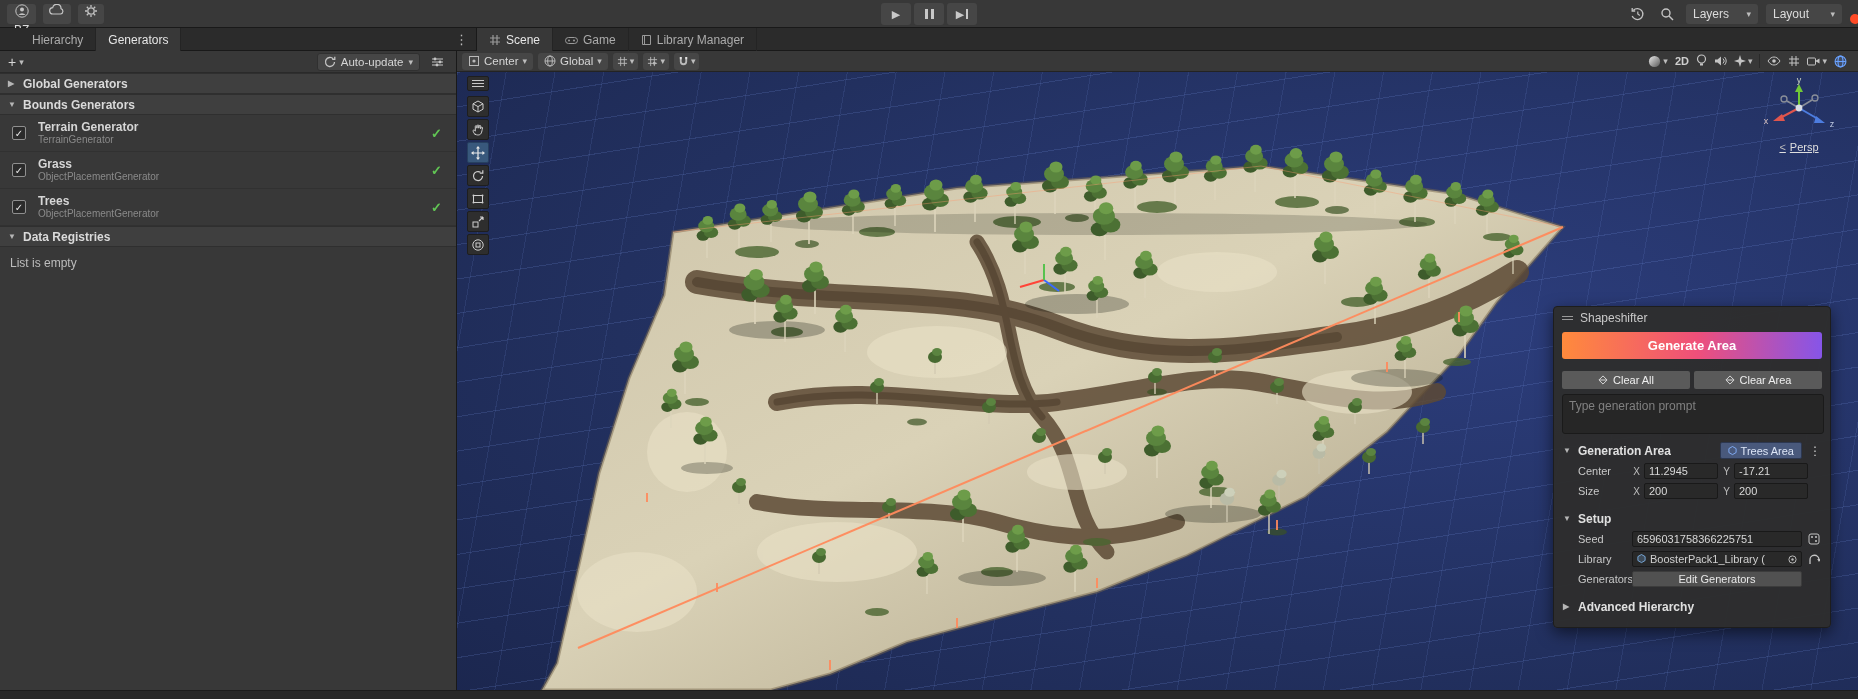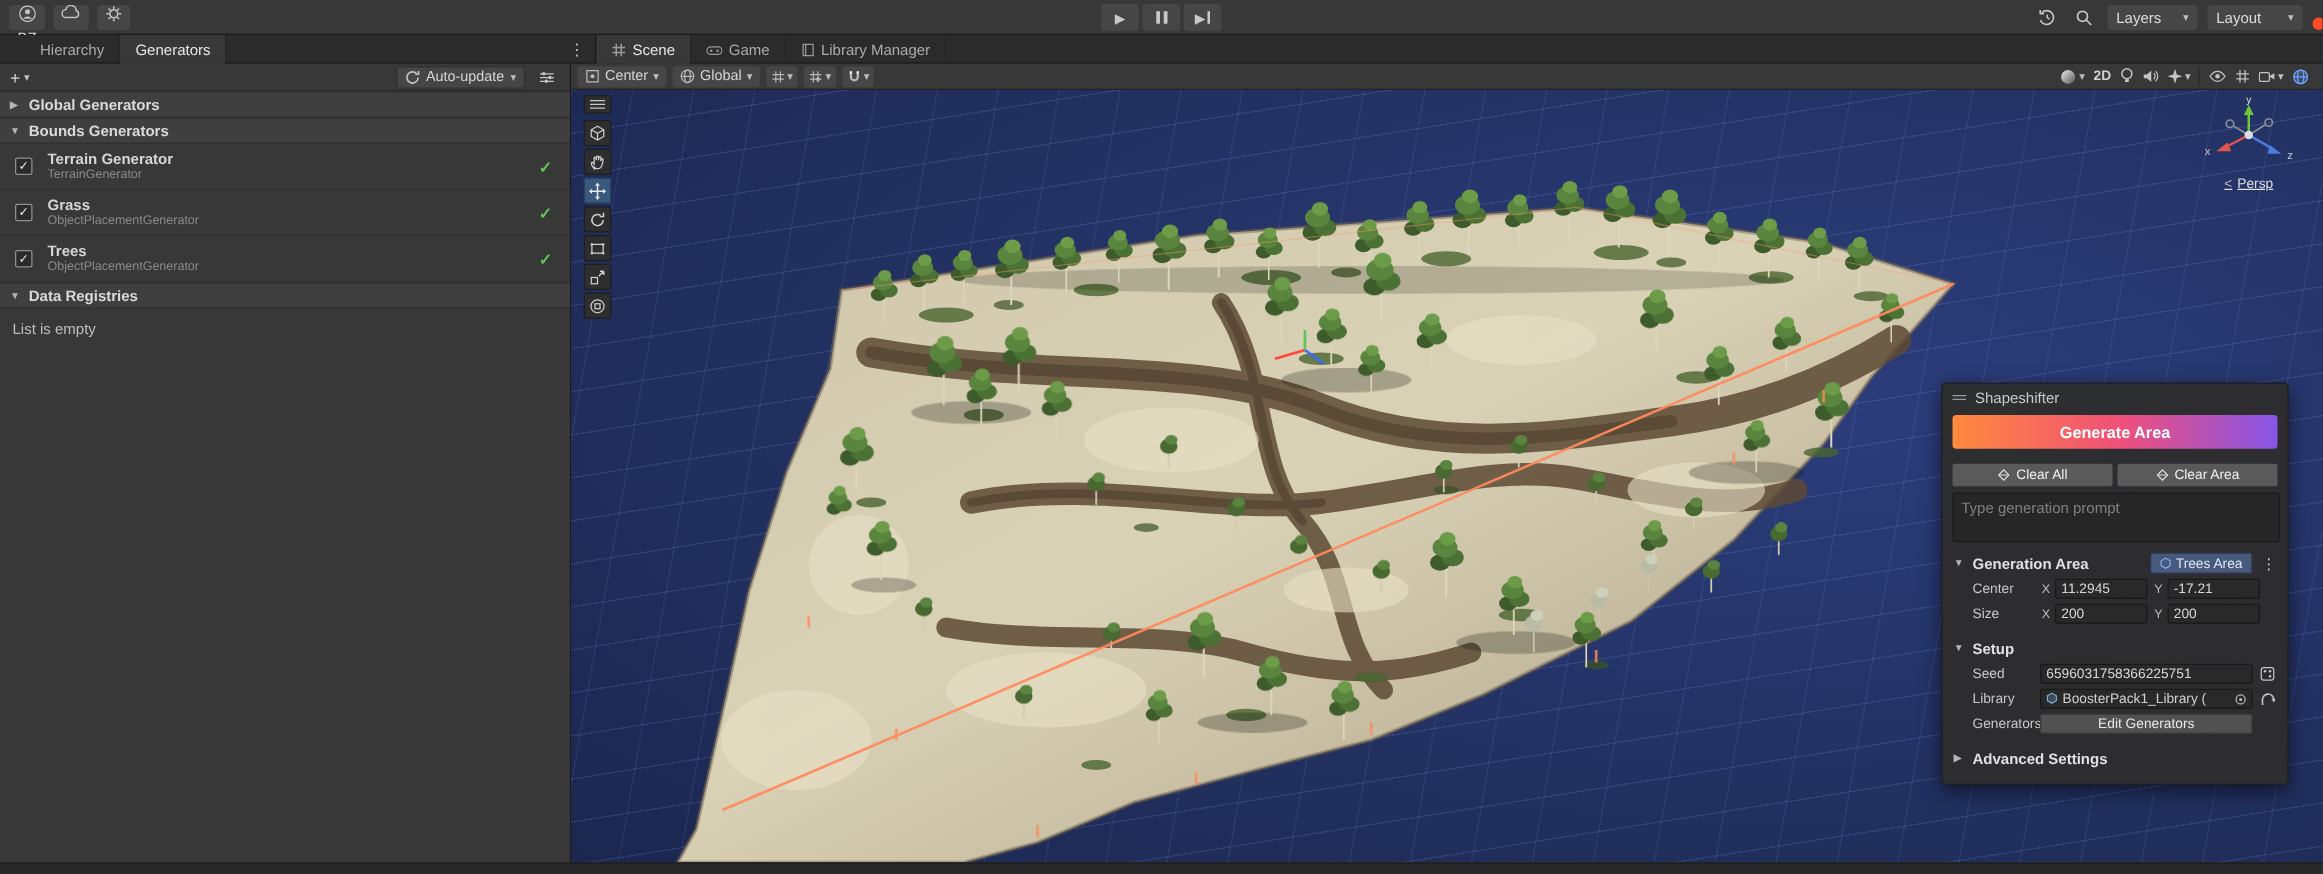--- a/index.html
+++ b/index.html
@@ -787,20 +787,20 @@
       </div>
       <div class="sp-row">
         <span class="sp-label">Generators</span>
         <span class="sp-btn">Edit Generators</span>
         <span class="rowicon"></span>
       </div>
 
       <div class="setupgap"></div>
       <div class="sp-fold">
         <span class="fold">▶</span>
-        <span>Advanced Settings</span>
+        <span>Advanced Hierarchy</span>
       </div>
     </div>
 
   </div>
 </div>
 
 <div class="bottombar"></div>
 
 </body></html>

